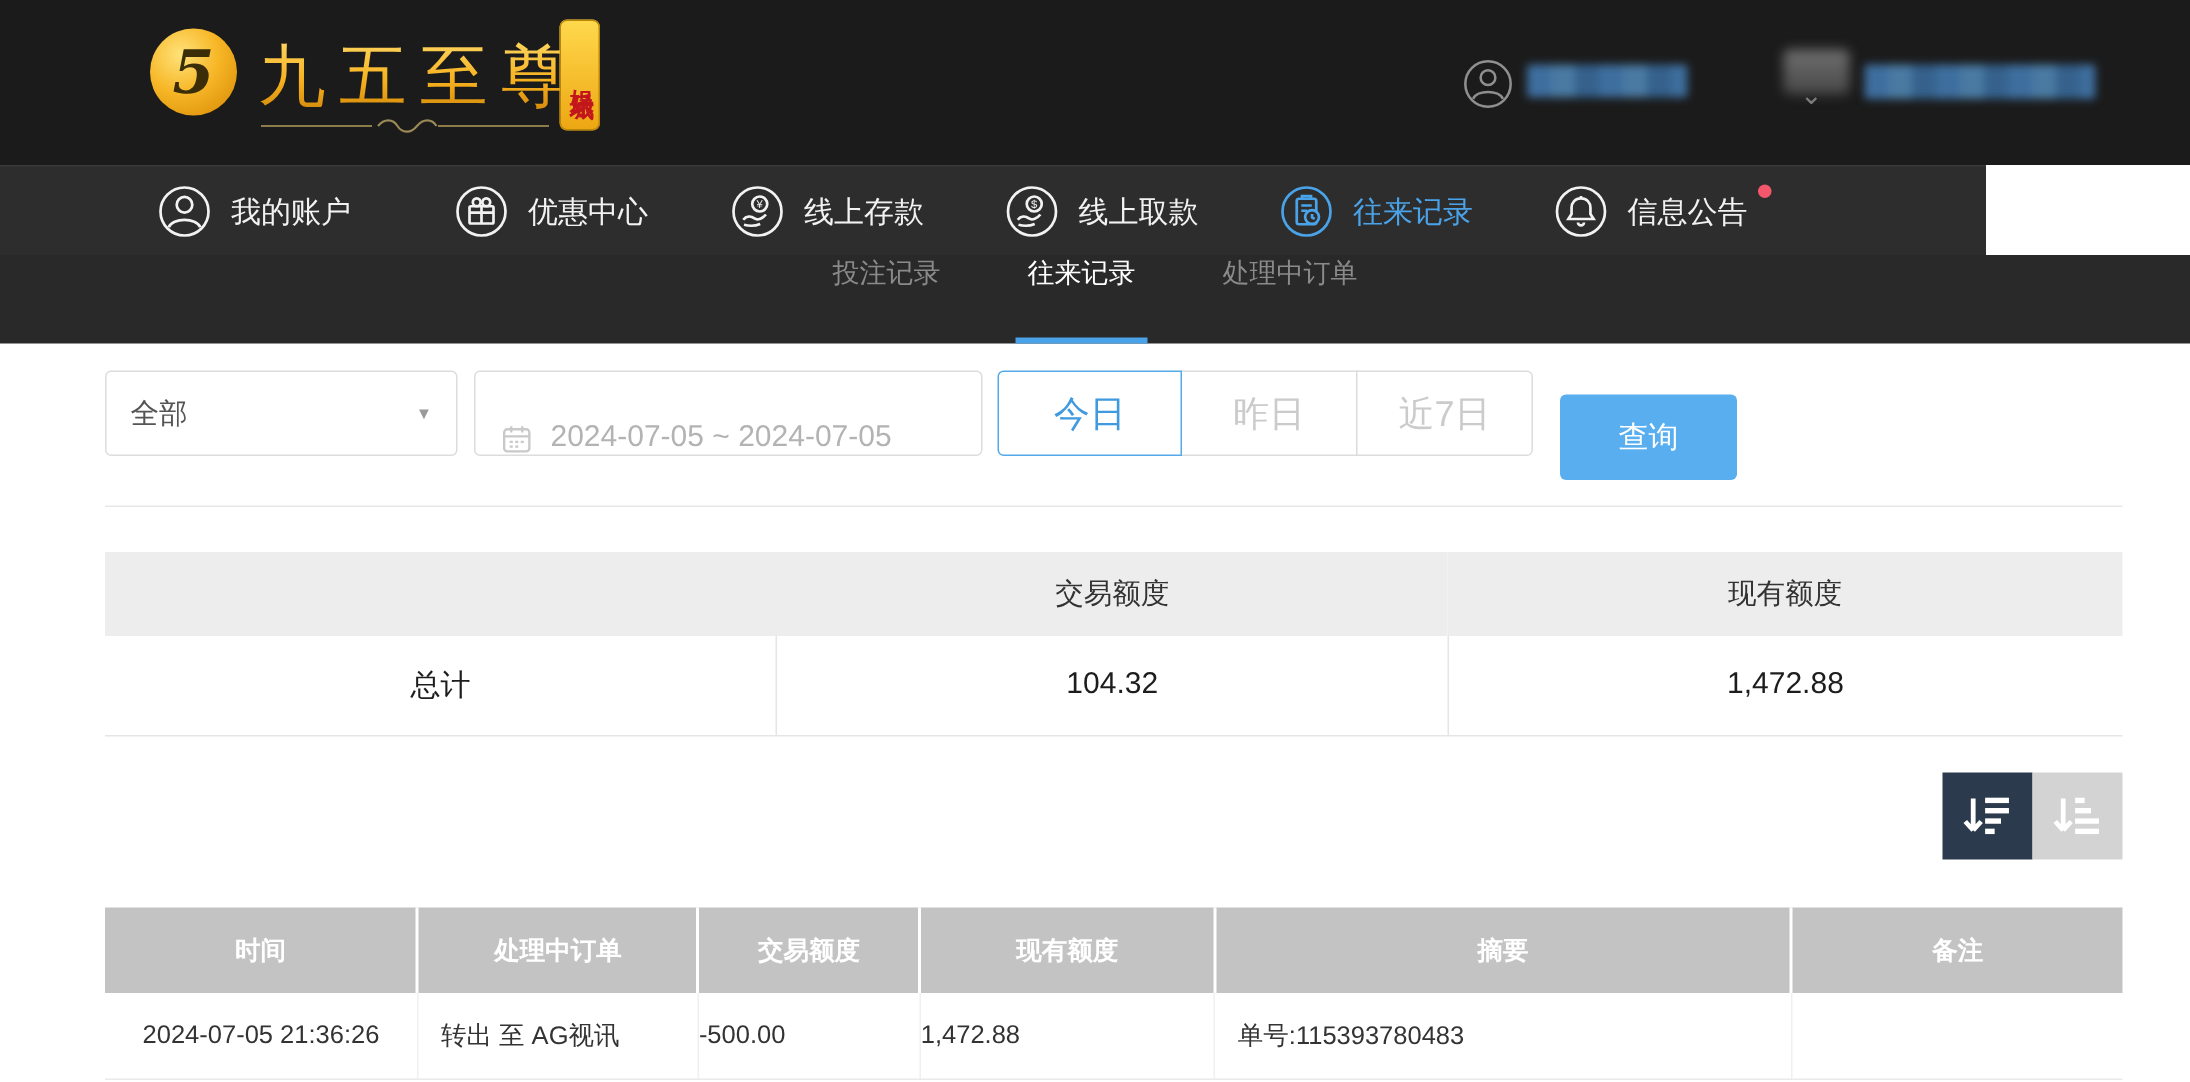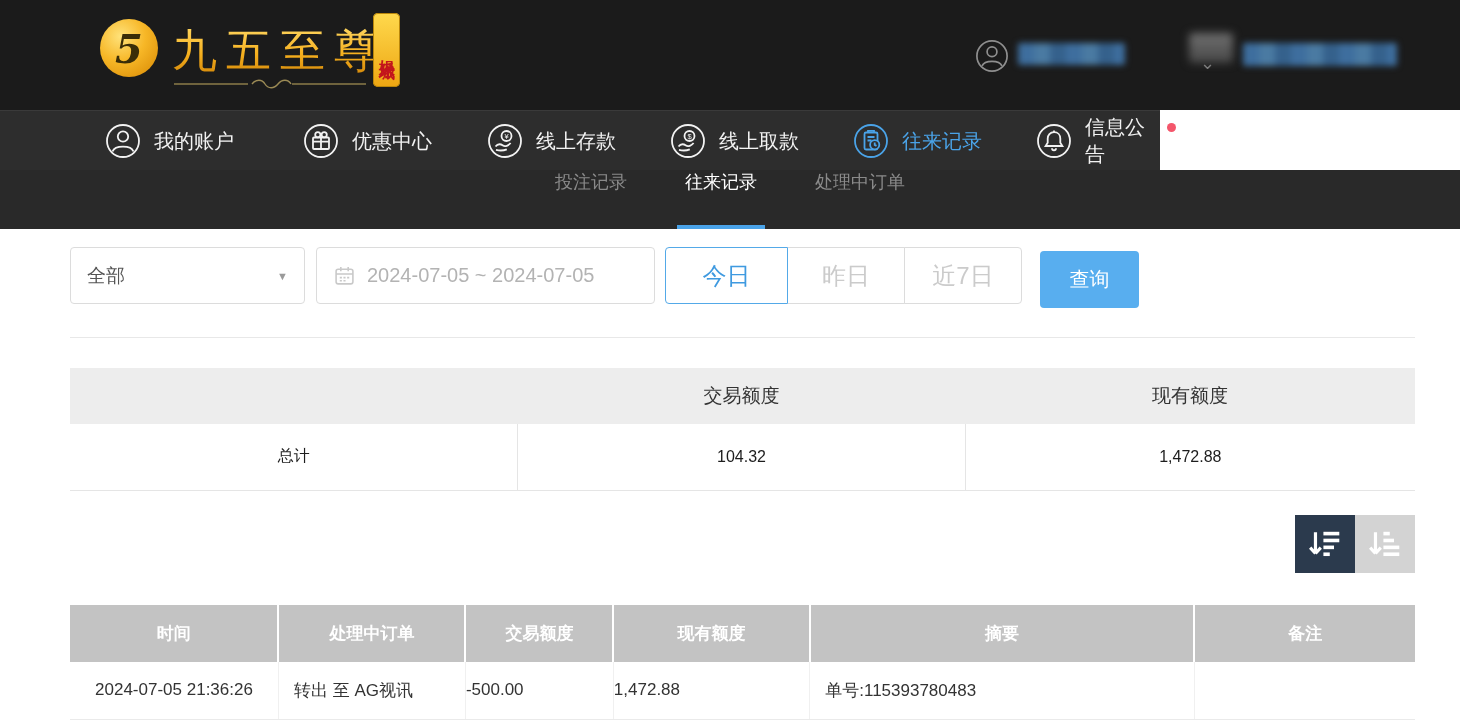--- a/index.html
+++ b/index.html
@@ -26,21 +26,21 @@
   .hdr-user-icon { position:absolute; left:975px; top:39px; color:#8f8f8f; }
   .blur-block { position:absolute; border-radius:2px; filter:blur(3px);
     background:repeating-linear-gradient(90deg,#3e6e9e 0 16px,#4a7aa2 16px 32px,#35618c 32px 48px); }
   .blur-name { left:1018px; top:43px; width:107px; height:22px; }
   .blur-balance { left:1243px; top:43px; width:154px; height:23px; }
   .blur-avatar { position:absolute; left:1189px; top:33px; width:44px; height:30px; border-radius:4px;
     background:linear-gradient(180deg,#6f6f6f,#474747); filter:blur(4px); }
   .hdr-chevron { position:absolute; left:1200px; top:52px; font-size:18px; color:#7d7d7d; }
 
   
-  .nav-bar { position:absolute; left:0; top:110px; width:1160px; height:60px; background:#2d2d2d;
+  .nav-bar { position:absolute; left:0; top:110px; width:1324px; height:60px; background:#2d2d2d;
     border-top:1px solid #3a3a3a; }
   .nav-item { position:absolute; top:0; height:60px; display:flex; align-items:center; gap:13px;
     color:#f2f2f2; font-size:20px; cursor:pointer; }
   .nav-item svg { flex:0 0 auto; }
   .nav-item.active { color:#4aa3e8; }
   .notice-dot { position:absolute; right:-16px; top:12px; width:9px; height:9px; border-radius:50%;
     background:#f4566b; }
 
   
   .tab-bar { position:absolute; left:0; top:170px; width:1460px; height:59px; background:#292929;
@@ -49,39 +49,39 @@
     font-size:18px; color:#8a8a8a; cursor:pointer; }
   .tab.active { color:#ffffff; }
   .tab.active::after { content:""; position:absolute; left:0; right:0; bottom:0; height:4px; background:#4aa3e8; }
 
   
   .select-box { position:absolute; left:70px; top:247px; width:235px; height:57px; background:#fff;
     border:1px solid #dcdcdc; border-radius:4px; display:flex; align-items:center; padding:0 16px;
     font-size:19px; color:#555; cursor:pointer; }
   .select-box .arrow { margin-left:auto; font-size:11px; color:#9a9a9a; }
   .date-box { position:absolute; left:316px; top:247px; width:339px; height:57px; background:#fff;
-    border:1px solid #dcdcdc; border-radius:4px; display:flex; align-items:center; gap:12px;
+    border:1px solid #dcdcdc; border-radius:4px; display:flex; align-items:flex-end; gap:12px;
     padding:0 17px; font-size:20px; color:#b3b3b3; cursor:pointer; }
   .quick-group { position:absolute; left:665px; top:247px; height:57px; display:flex; }
   .quick-btn { height:57px; background:#fff; display:flex; align-items:center; justify-content:center;
     font-size:24px; cursor:pointer; }
   .quick-today { width:123px; border:1px solid #54a9e8; border-radius:4px 0 0 4px; color:#3f9ae0; z-index:2; }
   .quick-yesterday { width:117px; border:1px solid #dcdcdc; border-left:none; color:#cbcbcb; }
   .quick-last7 { width:118px; border:1px solid #dcdcdc; border-left:1px solid #dcdcdc; margin-left:-1px;
     border-radius:0 4px 4px 0; color:#cbcbcb; }
-  .query-btn { position:absolute; left:1040px; top:251px; width:99px; height:57px; background:#58aeef;
+  .query-btn { position:absolute; left:1040px; top:263px; width:118px; height:57px; background:#58aeef;
     border:none; border-radius:4px; color:#fff; font-size:20px; cursor:pointer;
     font-family:"Liberation Sans", sans-serif; }
   .filter-divider { position:absolute; left:70px; top:337px; width:1345px; height:1px; background:#e8e8e8; }
 
   
   .summary-table { position:absolute; left:70px; top:368px; width:1345px; border-collapse:collapse; }
   .summary-table th { height:56px; background:#ededed; font-size:19px; font-weight:normal; color:#333;
     text-align:center; }
-  .summary-table td { height:66px; background:#fff; font-size:16px; color:#1d1d1d; text-align:center;
+  .summary-table td { height:66px; background:#fff; font-size:20px; color:#1d1d1d; text-align:center;
     border-bottom:1px solid #e5e5e5; }
   .summary-table td + td { border-left:1px solid #e5e5e5; }
 
   
   .sort-btns { position:absolute; left:1295px; top:515px; display:flex; }
   .sort-btn { width:60px; height:58px; display:flex; align-items:center; justify-content:center; cursor:pointer; }
   .sort-desc { background:#2b3a4d; }
   .sort-asc { background:#d3d3d3; }
 
   

